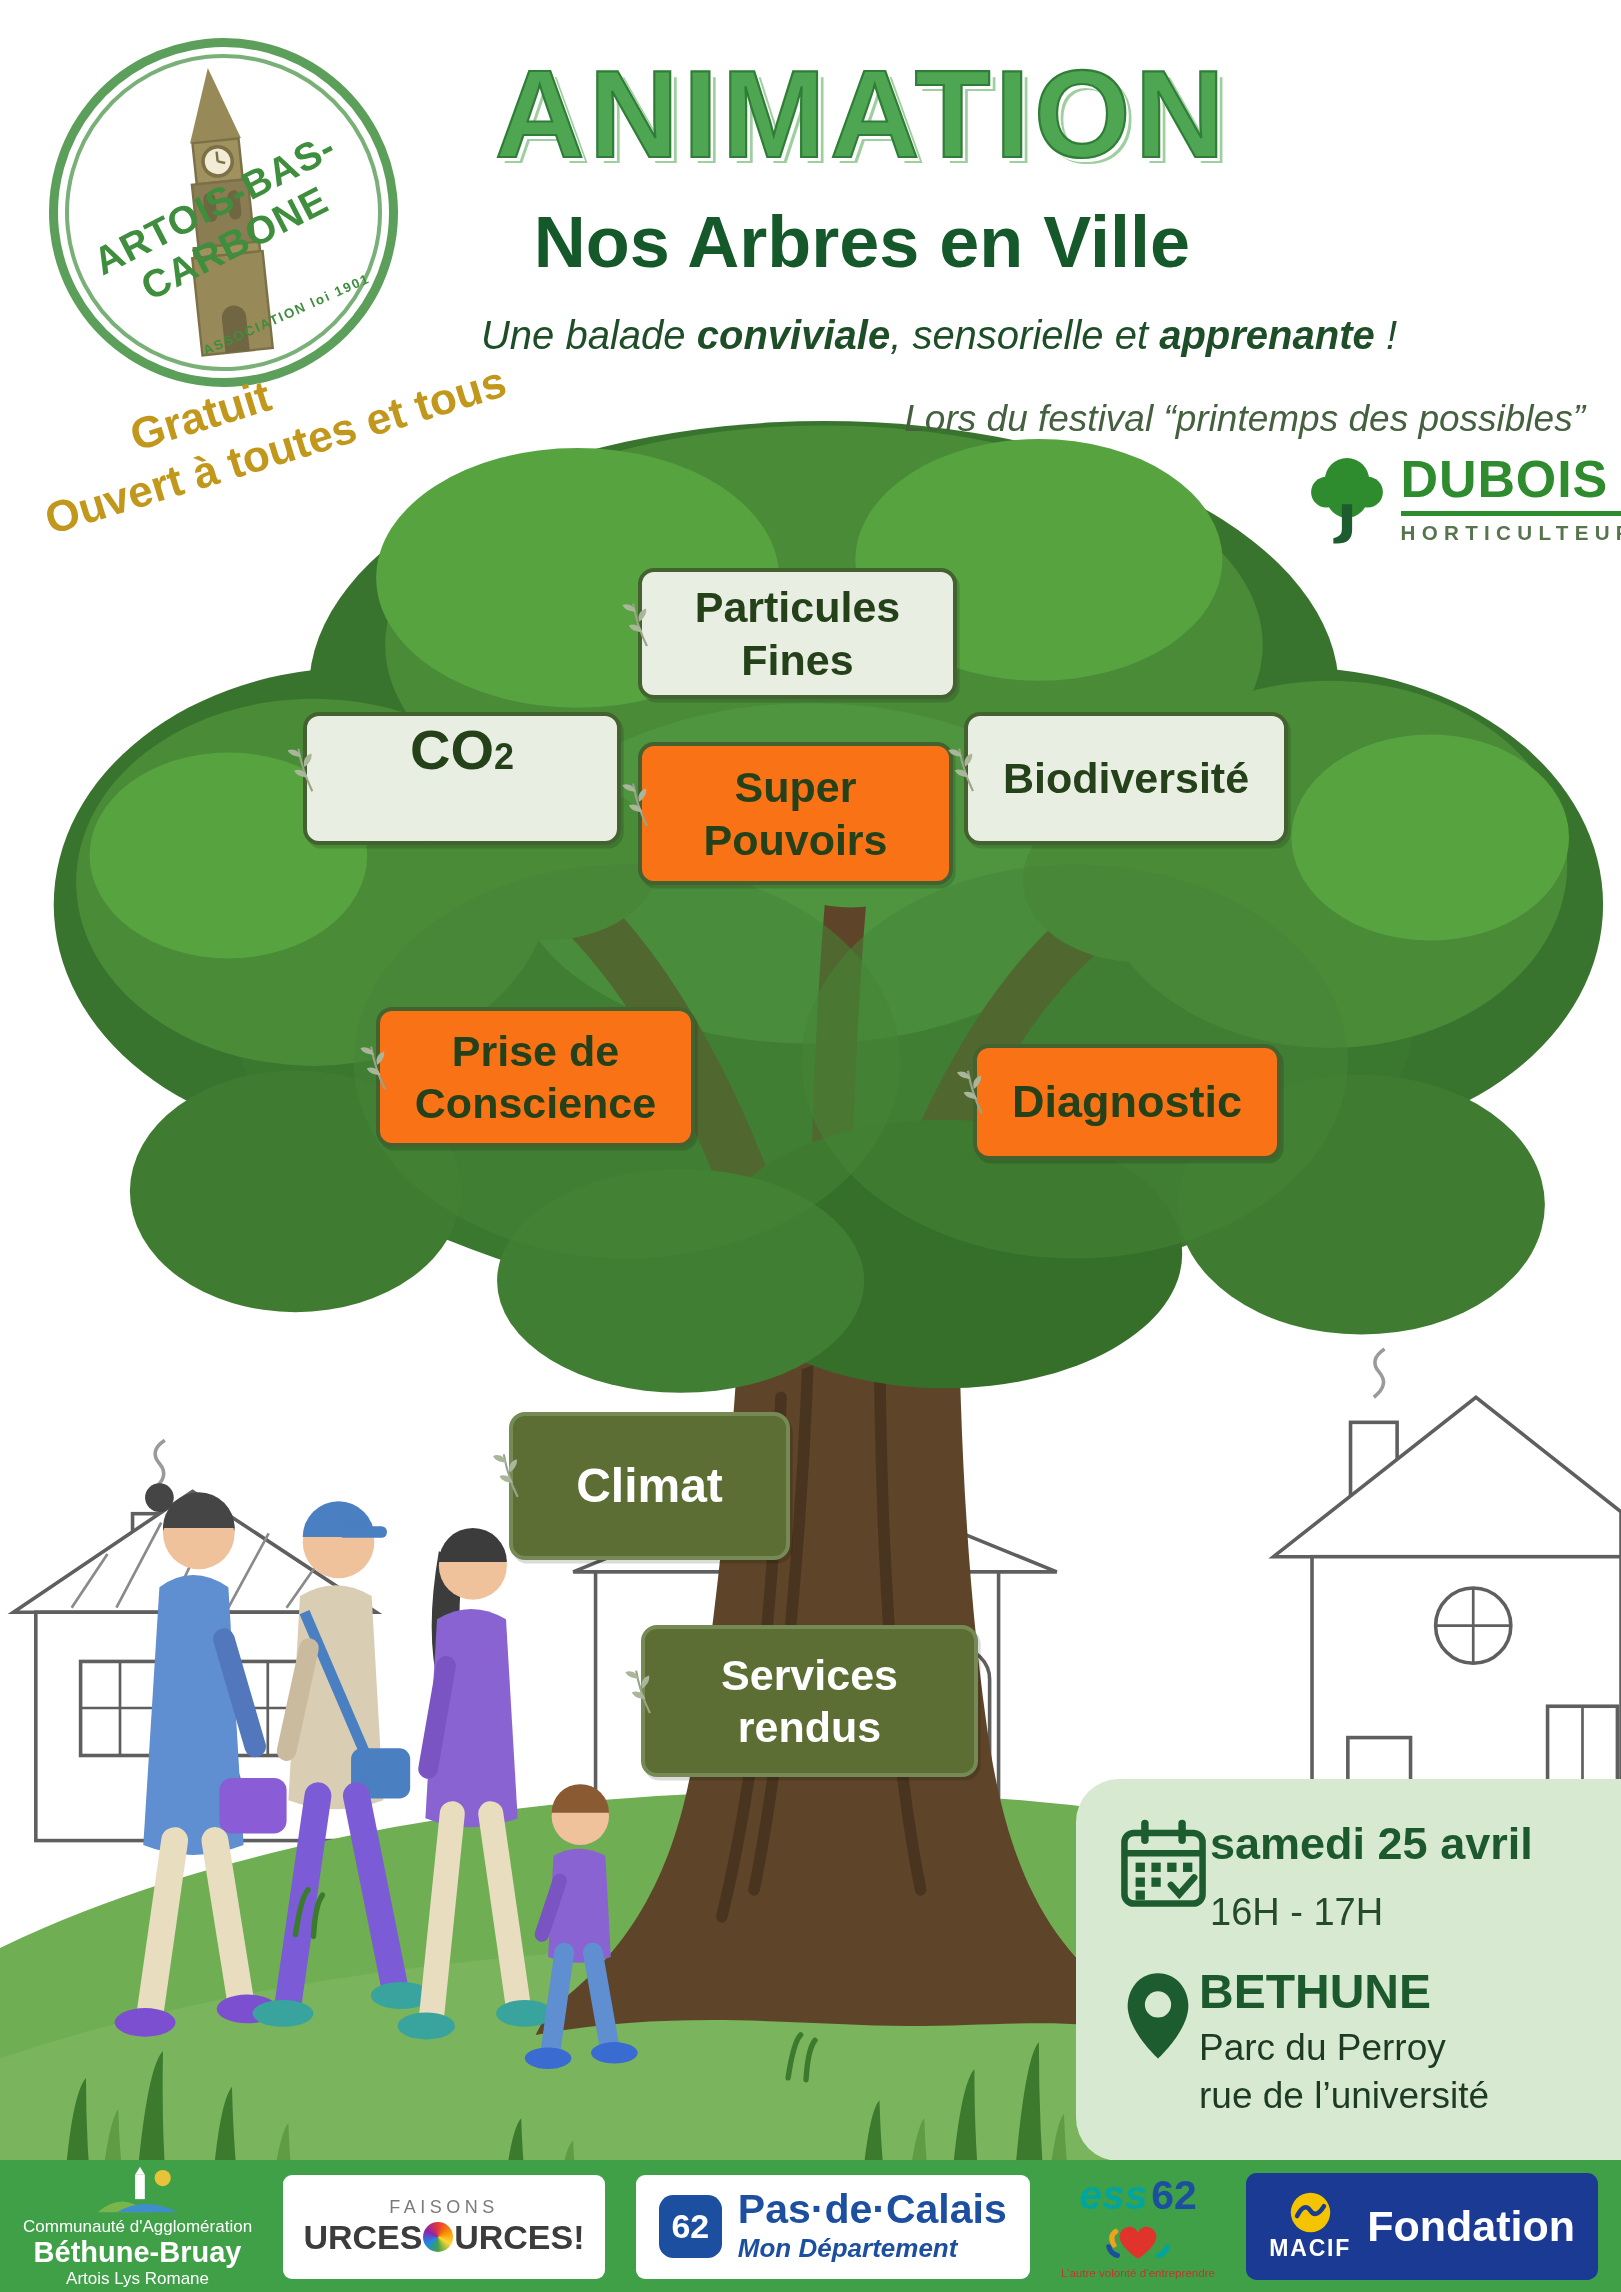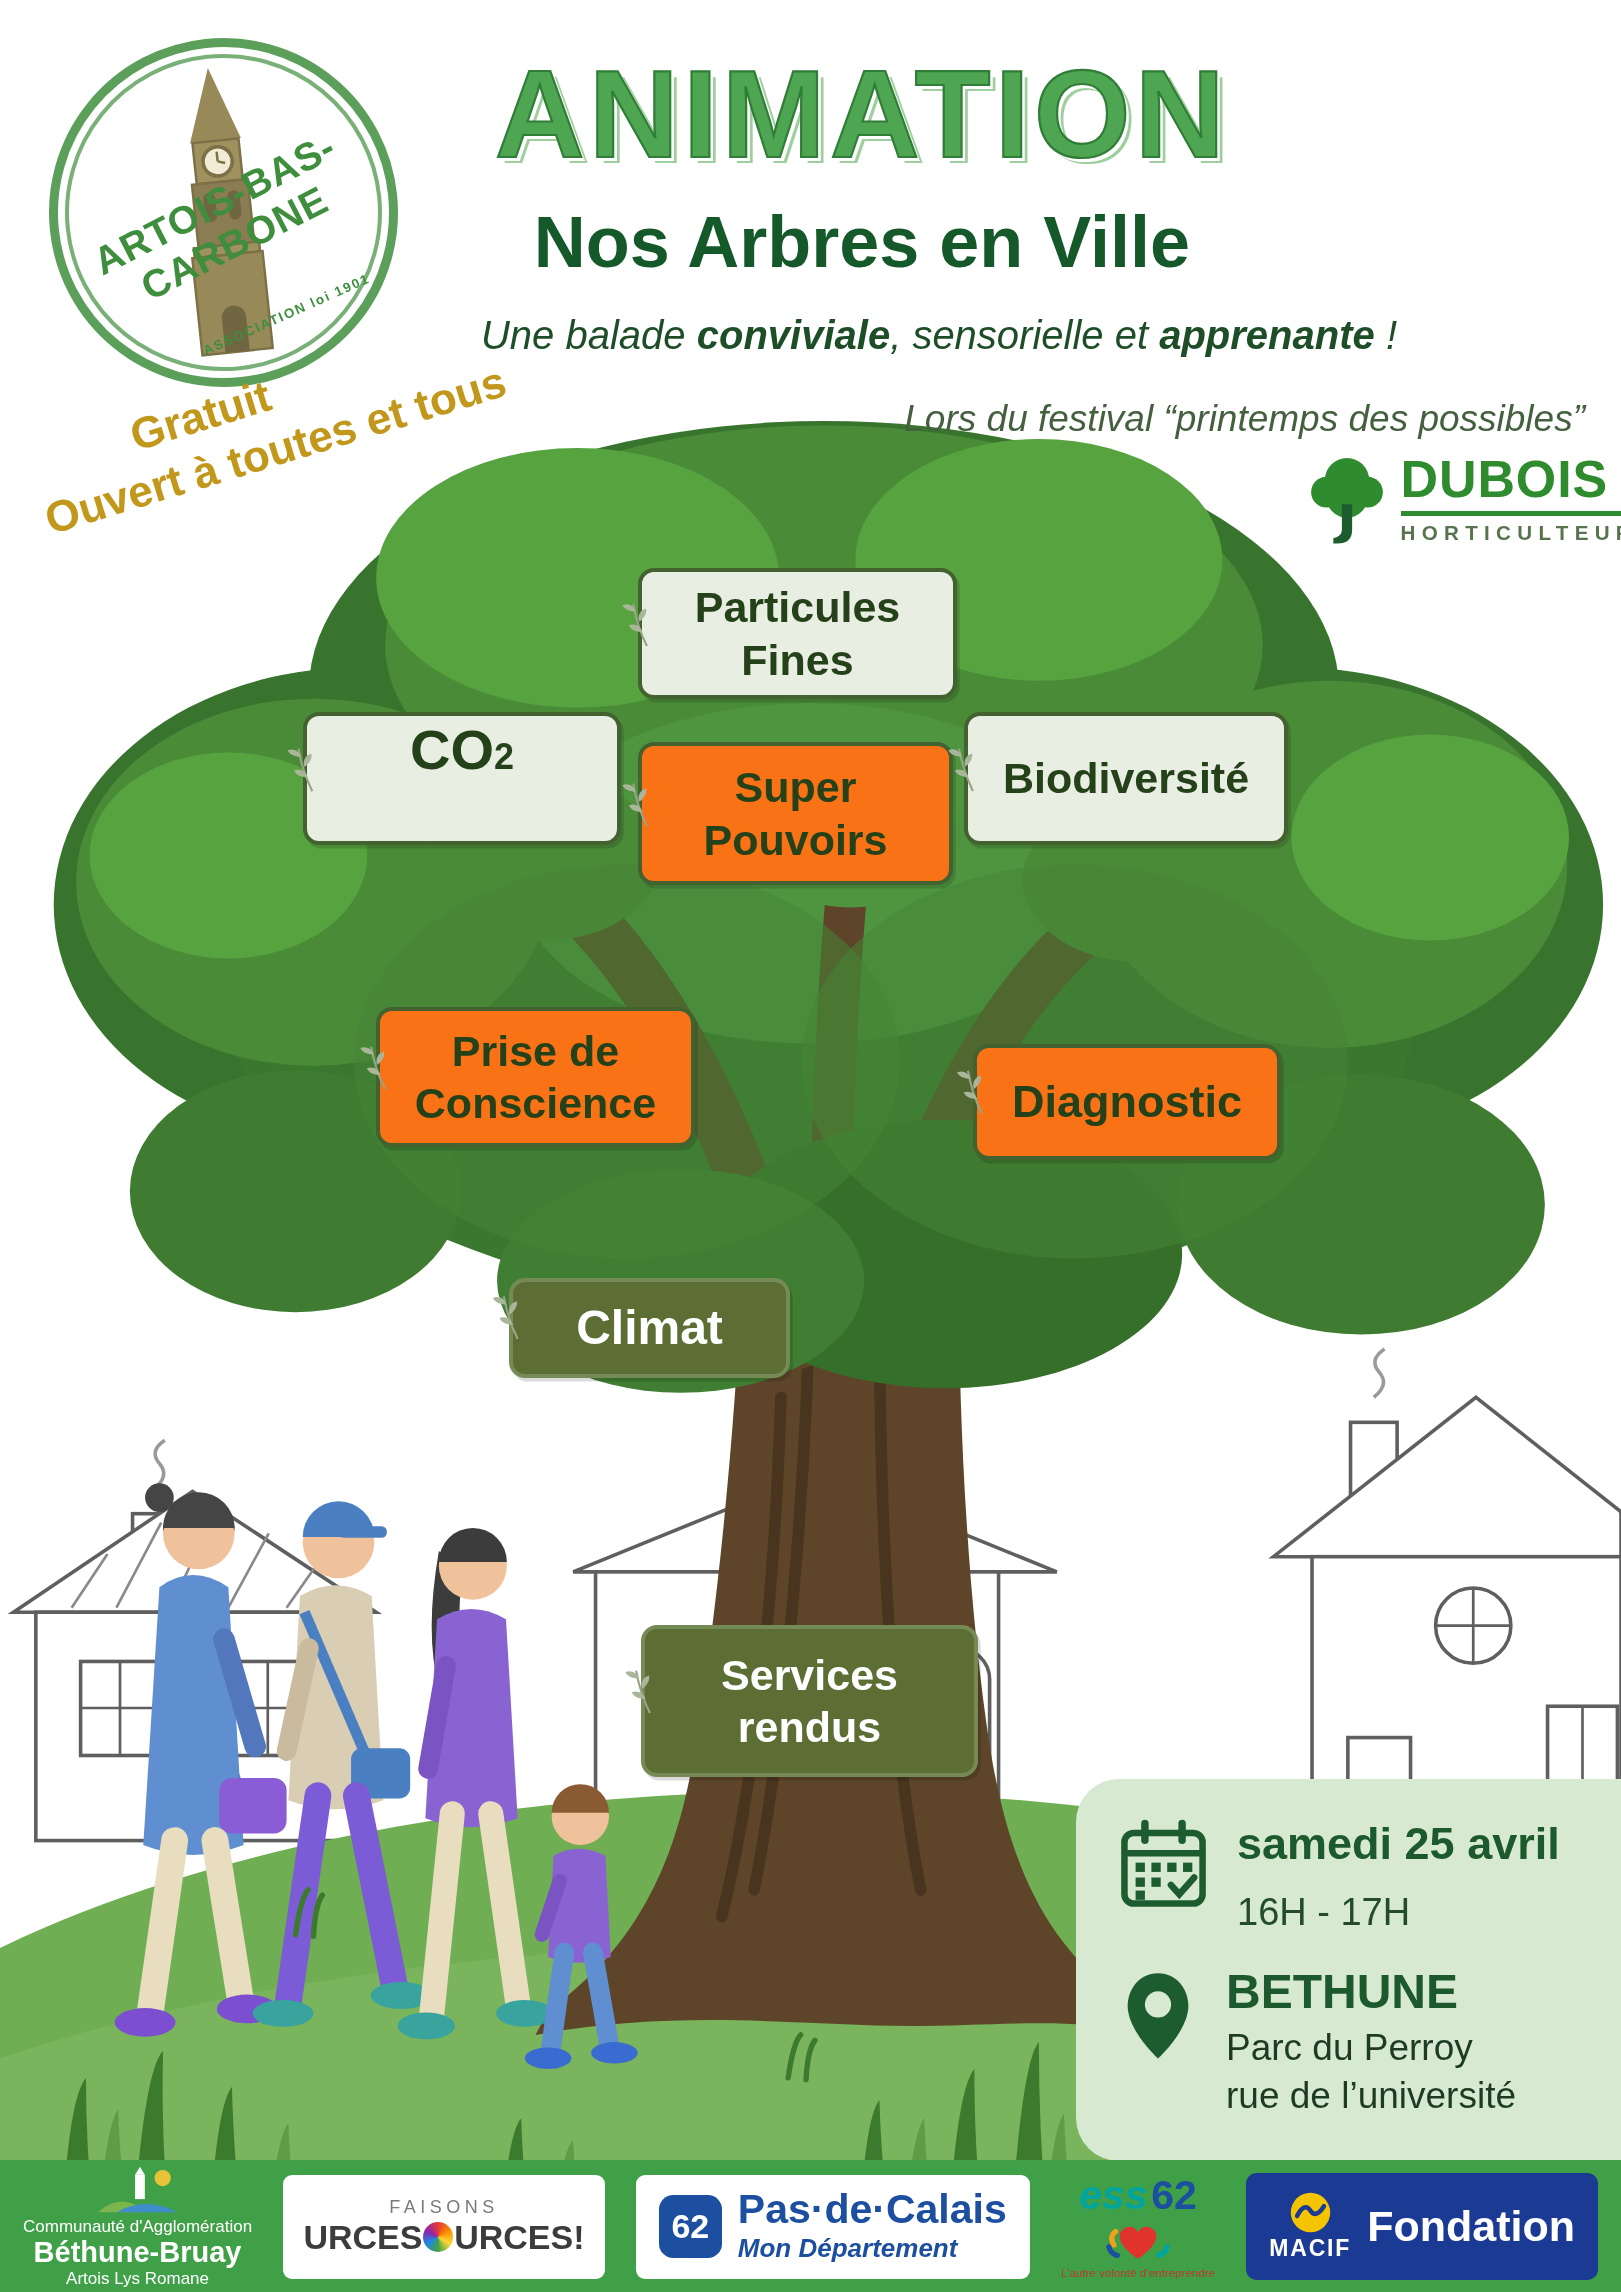--- a/index.html
+++ b/index.html
@@ -46,21 +46,21 @@
   .pill.olive{background:#5c6e33;color:#ffffff;border-color:#768a56}
   .pill .leaf{position:absolute;left:-14.3px;top:50%;transform:translateY(-58%) rotate(-18deg)}
   .pill span{display:block}
   .f48{font-size:43px}.f50{font-size:45px}.f54{font-size:48px}
   .co2{font-size:56px}
   .co2 sub{font-size:36px}
 
   
   .info-panel{position:absolute;left:1076px;top:1779px;width:545px;height:382px;z-index:2;
     background:#d7e9d1;border-radius:43px 0 0 43px;padding:39px 36px 0 41px}
-  .info-row{display:flex;gap:27px;align-items:flex-start;margin-bottom:32px}
+  .info-row{display:flex;align-items:flex-start;margin-bottom:32px}
   .info-date{font-size:45px;font-weight:800;color:#1c5a2e;line-height:1.15}
   .info-time{font-size:38px;color:#234b2c;margin-top:21px}
   .info-city{font-size:48px;font-weight:800;color:#1c5a2e;line-height:1.1}
   .info-addr{font-size:37px;color:#1d3b24;margin-top:5.4px;line-height:1.3}
 
   
   .footer{position:absolute;left:0;top:2160px;width:1621px;height:133px;z-index:3;background:#3fa047;
     display:flex;align-items:center;justify-content:space-between;padding:0 23px;gap:16px}
   .agglo{display:flex;flex-direction:column;align-items:center;color:#fff;text-align:center;line-height:1.12}
   .agglo-l1{font-size:17px}
@@ -354,21 +354,21 @@
   <div class="pill gold f50" style="left:973px;top:1044px;width:308px;height:116px">
     <span class="leaf"><svg width="27" height="47" viewBox="0 0 24 44">
           <path d="M12 44 C 10 30 10 16 12 2" stroke="#97a487" stroke-width="2" fill="none"></path>
           <path d="M12 10 C 6 8 2 4 2 0 C 8 0 12 4 12 10" fill="#a9b699"></path>
           <path d="M12 20 C 18 18 22 14 22 10 C 16 10 12 14 12 20" fill="#a9b699"></path>
           <path d="M12 30 C 6 28 2 24 2 20 C 8 20 12 24 12 30" fill="#a9b699"></path>
         </svg></span>
     <span>Diagnostic</span>
   </div>
 
-  <div class="pill olive f54" style="left:509px;top:1278px;width:281px;height:100px">
+  <div class="pill olive f54" style="left:509px;top:1412px;width:281px;height:148px">
     <span class="leaf"><svg width="27" height="47" viewBox="0 0 24 44">
           <path d="M12 44 C 10 30 10 16 12 2" stroke="#97a487" stroke-width="2" fill="none"></path>
           <path d="M12 10 C 6 8 2 4 2 0 C 8 0 12 4 12 10" fill="#a9b699"></path>
           <path d="M12 20 C 18 18 22 14 22 10 C 16 10 12 14 12 20" fill="#a9b699"></path>
           <path d="M12 30 C 6 28 2 24 2 20 C 8 20 12 24 12 30" fill="#a9b699"></path>
         </svg></span>
     <span>Climat</span>
   </div>
 
   <div class="pill olive f48" style="left:641px;top:1625px;width:337px;height:152px">

